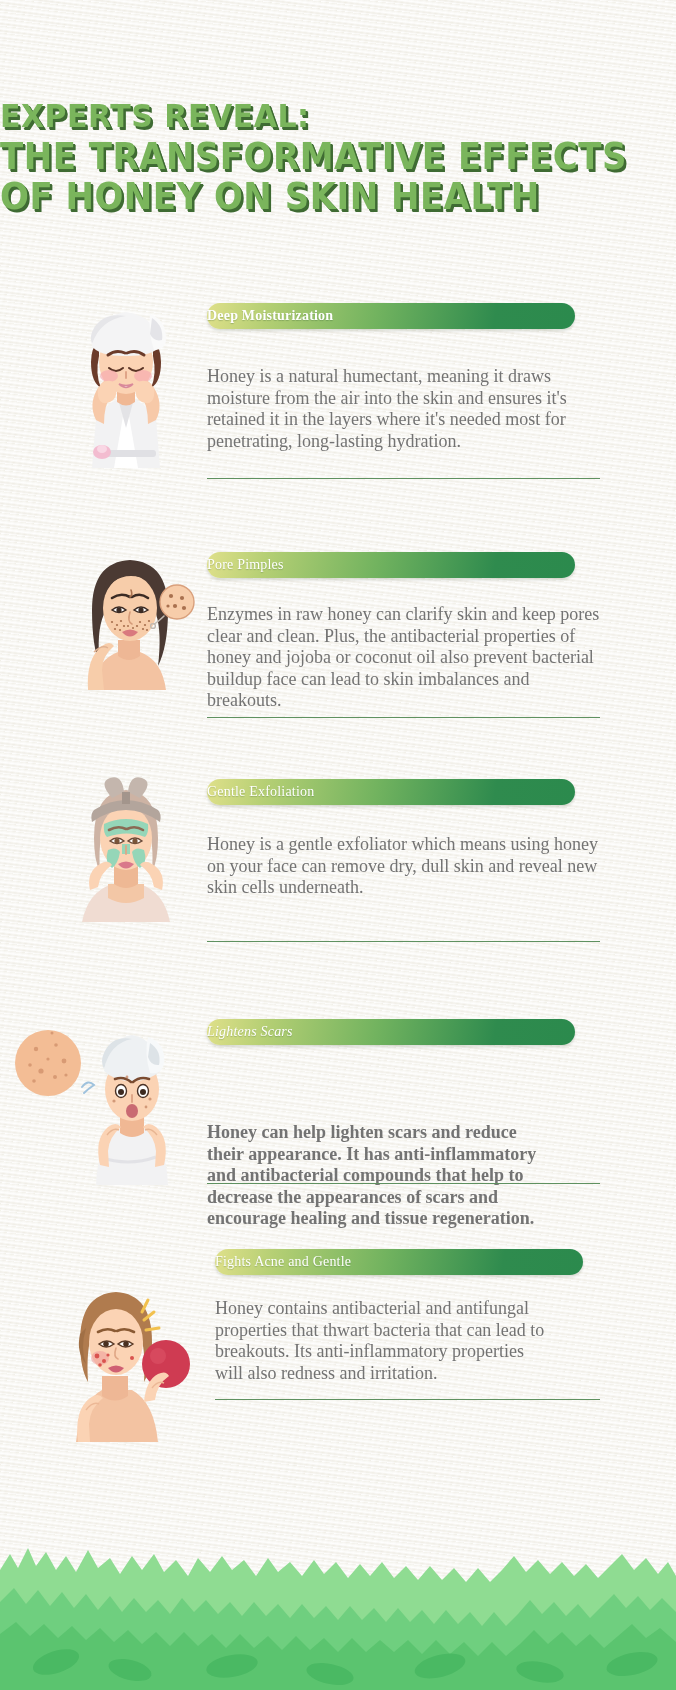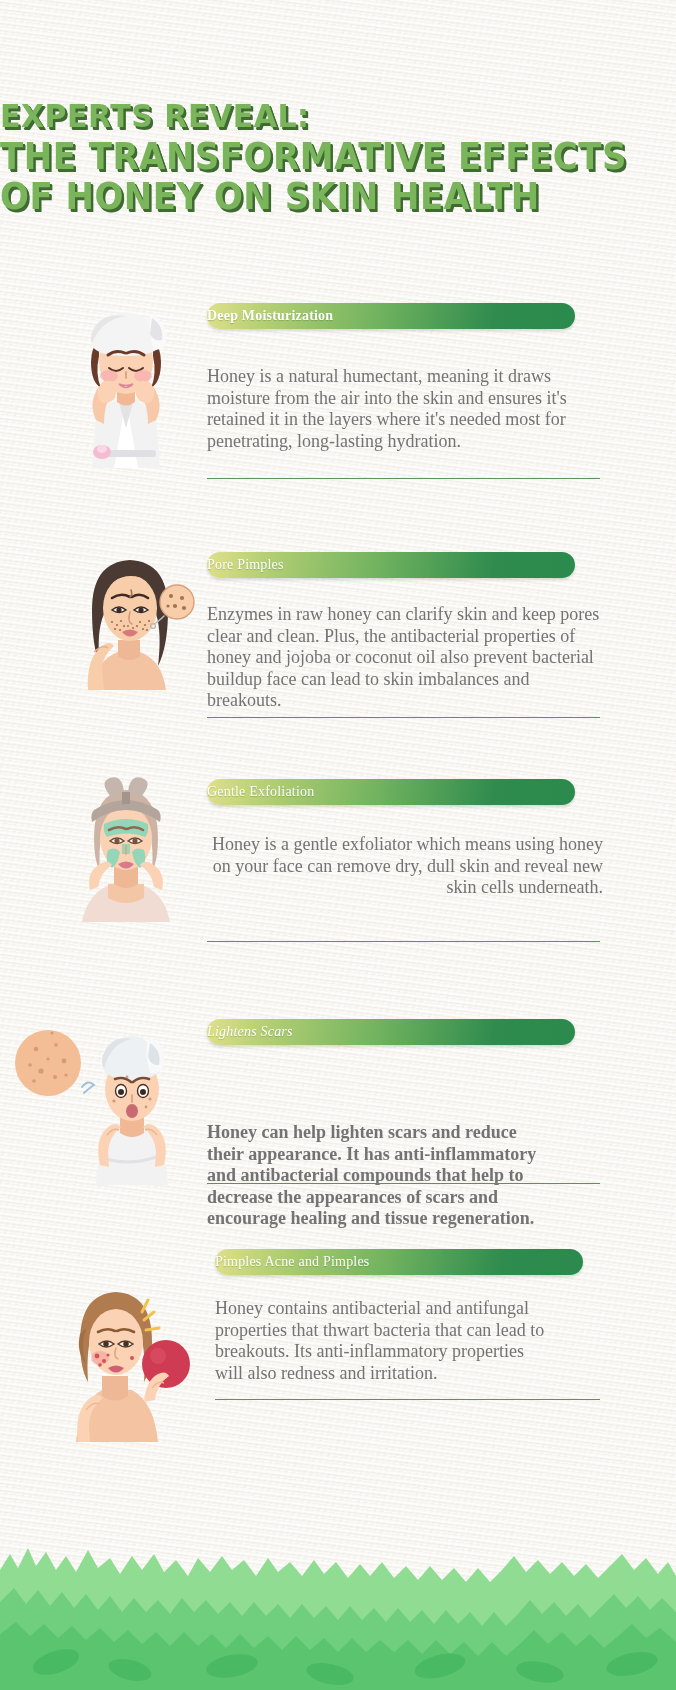--- a/index.html
+++ b/index.html
@@ -273,21 +273,21 @@
       <path d="M62 30 h8 v12 h-8 Z" fill="#a3958c"></path>
 
       <path d="M30 128 q-4 -18 10 -26 q8 -5 12 1 q-12 8 -14 22 Z" fill="#fbd3b4"></path>
       <path d="M102 128 q4 -18 -10 -26 q-8 -5 -12 1 q12 8 14 22 Z" fill="#fbd3b4"></path>
     </svg>
 
     <div class="banner" style="left:207px; top:737px; width:368px;margin-top:42px;">
       <span class="banner-label">Gentle Exfoliation</span>
     </div>
 
-    <div class="body-text" style="left:207px; top:834px; width:396px;text-align:right;">Honey is a gentle exfoliator which means using honey on your face can remove dry, dull skin and reveal new skin cells underneath.</div>
+    <div class="body-text" style="left:207px; top:834px; width:396px;">Honey is a gentle exfoliator which means using honey on your face can remove dry, dull skin and reveal new skin cells underneath.</div>
 
     <div class="rule" style="left:207px; top:941px; width:393px;"></div>
   </div>
 
   <div class="section">
 
     <svg class="illus" style="left:8px; top:1015px;" width="190" height="170" viewBox="0 0 190 170">
 
       <circle cx="40" cy="48" r="33" fill="#f3bd95"></circle>
       <g fill="#cf8f69" opacity="0.75">
@@ -394,21 +394,21 @@
       <circle cx="126" cy="94" r="24" fill="#cf3b52"></circle>
       <circle cx="118" cy="86" r="8" fill="#dc5368" opacity="0.6"></circle>
 
       <path d="M38 172 q-4 -32 12 -44 q8 -6 13 0 q-13 10 -14 26 l1 18 Z" fill="#fbd3b4"></path>
       <path d="M104 132 q2 -22 14 -28 q8 -4 11 2 q-12 8 -14 24 Z" fill="#fbd3b4"></path>
       <path d="M46 140 q7 -9 13 -6" stroke="#ecb896" stroke-width="1.4" fill="none"></path>
       <path d="M112 118 q6 -8 12 -5" stroke="#ecb896" stroke-width="1.4" fill="none"></path>
     </svg>
 
     <div class="banner" style="left:215px; top:1249px; width:368px;">
-      <span class="banner-label">Pimples Acne and Pimples</span>
+      <span class="banner-label">Fights Acne and Gentle</span>
     </div>
 
     <div class="body-text" style="left:215px; top:1298px; width:330px;">Honey contains antibacterial and antifungal properties that thwart bacteria that can lead to breakouts. Its anti-inflammatory properties will also redness and irritation.</div>
 
     <div class="rule" style="left:215px; top:1399px; width:385px;"></div>
   </div>
 
 </div>
 
 <svg class="foliage" viewBox="0 0 676 180" preserveAspectRatio="none">

